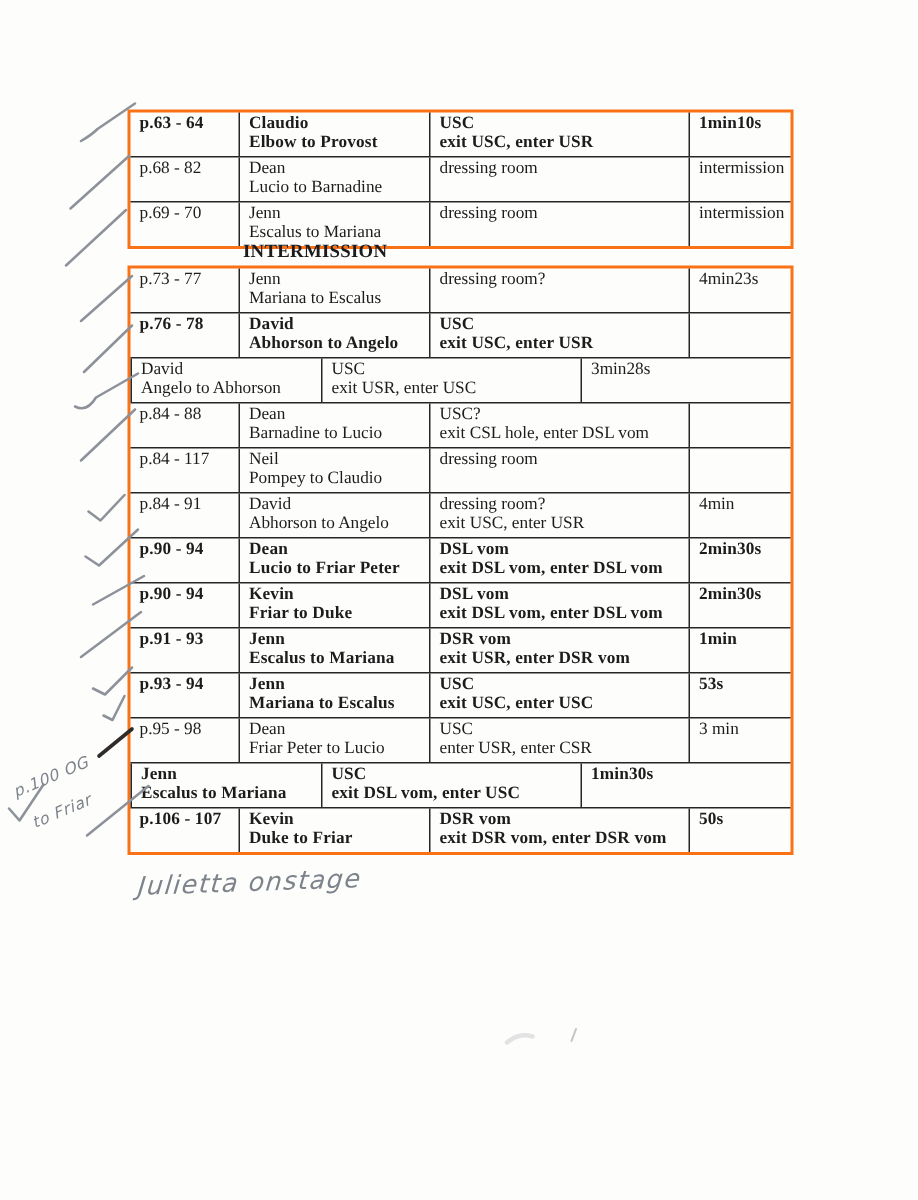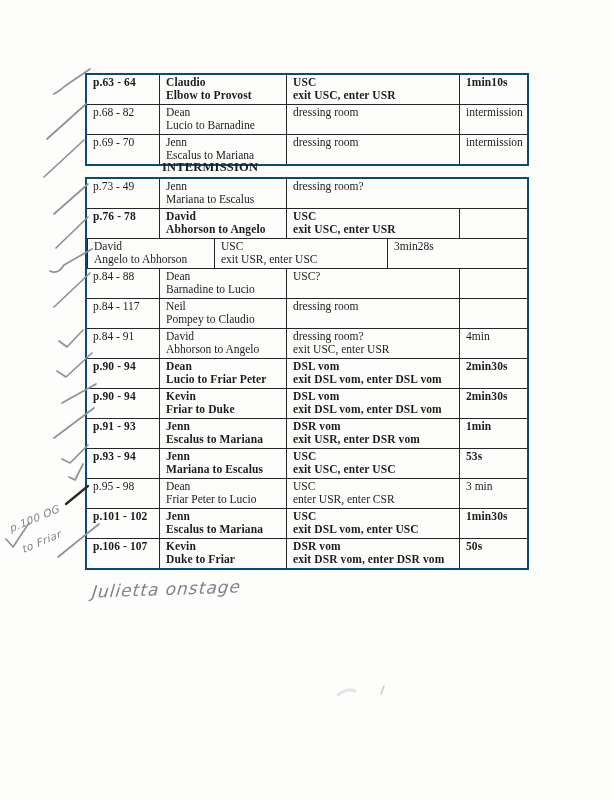--- a/index.html
+++ b/index.html
@@ -7,21 +7,21 @@
     width:612px;height:800px;position:relative;overflow:hidden;
     background:#fdfdfc;
     font-family:"Liberation Serif","DejaVu Serif",serif;
     color:#1c1c1c;
     -webkit-font-smoothing:antialiased;
   }
   .page{position:absolute;inset:0;background:#fdfdfc;}
 
   .qc-table{
     position:absolute;left:85px;width:444px;
-    border:2px solid #0c4a6e;background:#fdfdfc;box-sizing:border-box;
+    border:2px solid #f97316;background:#fdfdfc;box-sizing:border-box;
   }
   .row{display:flex;height:29px;border-top:1px solid #262626;}
   .row:first-child{border-top:none;}
   .cell{
     box-sizing:border-box;border-left:1px solid #262626;
     padding:1px 3px 0 6px;overflow:hidden;white-space:nowrap;
     font-size:11.5px;line-height:13.4px;
   }
   .cell.c1{border-left:none;width:72px;}
   .cell.c2{width:127px;}
@@ -108,28 +108,31 @@
           <div>intermission</div>
         </div>
       </div>
     </div>
 
   <div class="intermission">INTERMISSION</div>
 
   <div class="qc-table" style="top:177px;" id="t2">
       <div class="row">
         <div class="cell c1">
-          <div>p.73 - 49</div>
+          <div>p.73 - 77</div>
         </div>
         <div class="cell c2">
           <div>Jenn</div>
           <div>Mariana to Escalus</div>
         </div>
         <div class="cell c3">
           <div>dressing room?</div>
+        </div>
+        <div class="cell c4">
+          <div>4min23s</div>
         </div>
       </div>
       <div class="row bold">
         <div class="cell c1">
           <div>p.76 - 78</div>
         </div>
         <div class="cell c2">
           <div>David</div>
           <div>Abhorson to Angelo</div>
         </div>
@@ -157,20 +160,21 @@
       <div class="row">
         <div class="cell c1">
           <div>p.84 - 88</div>
         </div>
         <div class="cell c2">
           <div>Dean</div>
           <div>Barnadine to Lucio</div>
         </div>
         <div class="cell c3">
           <div>USC?</div>
+          <div>exit CSL hole, enter DSL vom</div>
         </div>
         <div class="cell c4">
           <div>&nbsp;</div>
         </div>
       </div>
       <div class="row">
         <div class="cell c1">
           <div>p.84 - 117</div>
         </div>
         <div class="cell c2">
@@ -275,23 +279,20 @@
         </div>
         <div class="cell c3">
           <div>USC</div>
           <div>enter USR, enter CSR</div>
         </div>
         <div class="cell c4">
           <div>3 min</div>
         </div>
       </div>
       <div class="row bold">
-        <div class="cell c1">
-          <div>p.101 - 102</div>
-        </div>
         <div class="cell c2">
           <div>Jenn</div>
           <div>Escalus to Mariana</div>
         </div>
         <div class="cell c3">
           <div>USC</div>
           <div>exit DSL vom, enter USC</div>
         </div>
         <div class="cell c4">
           <div>1min30s</div>

